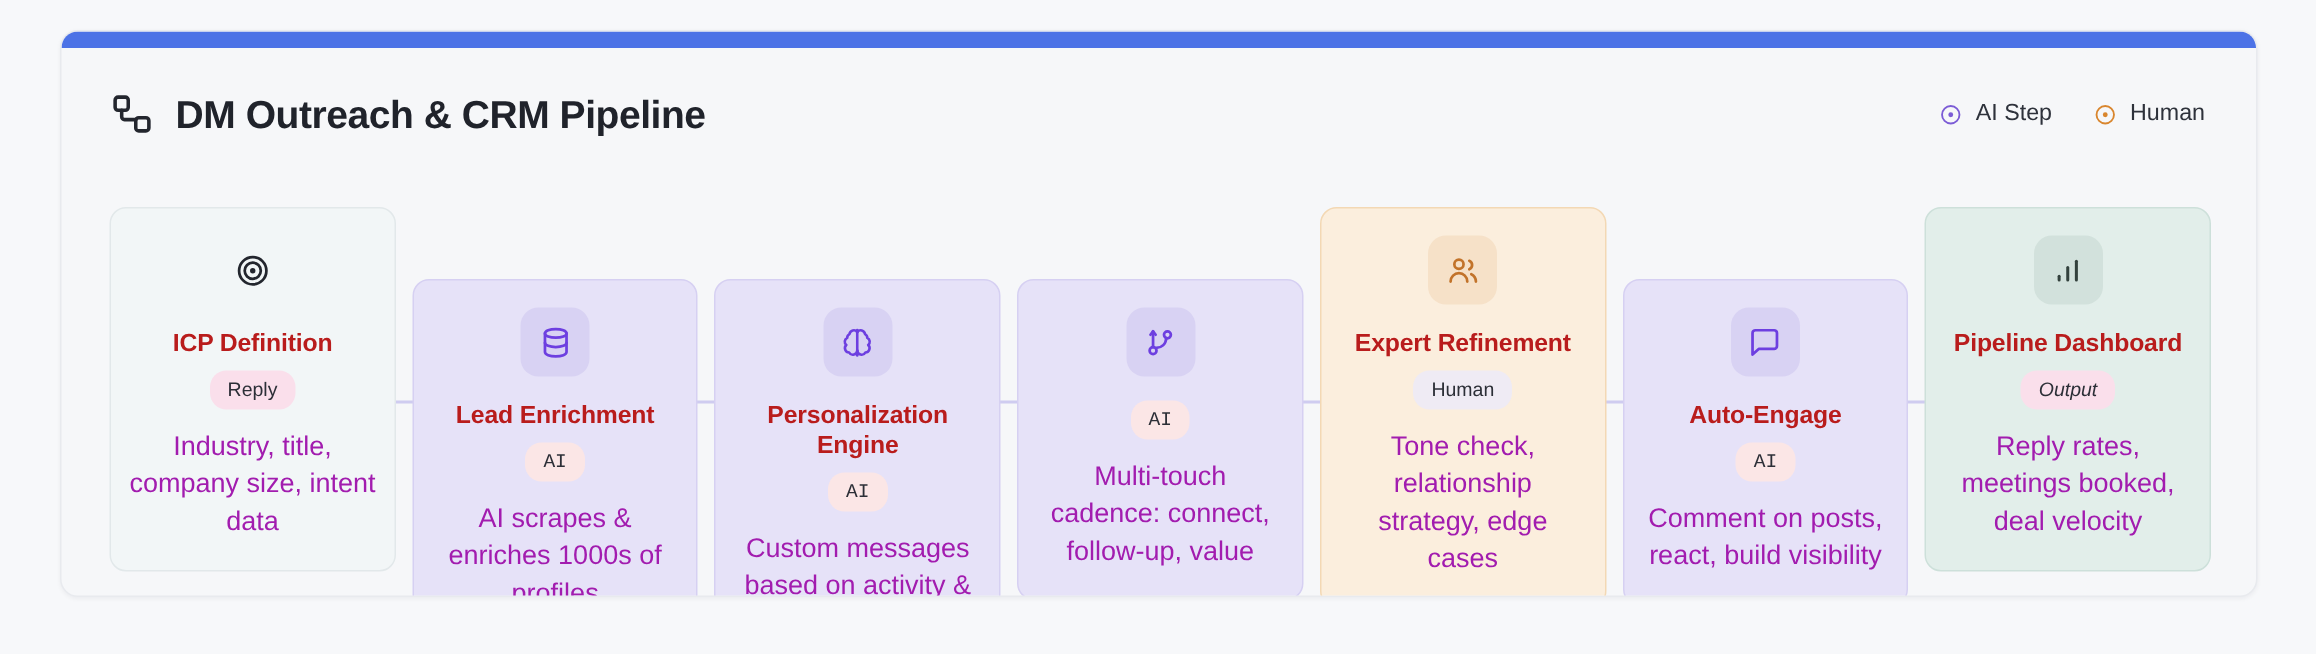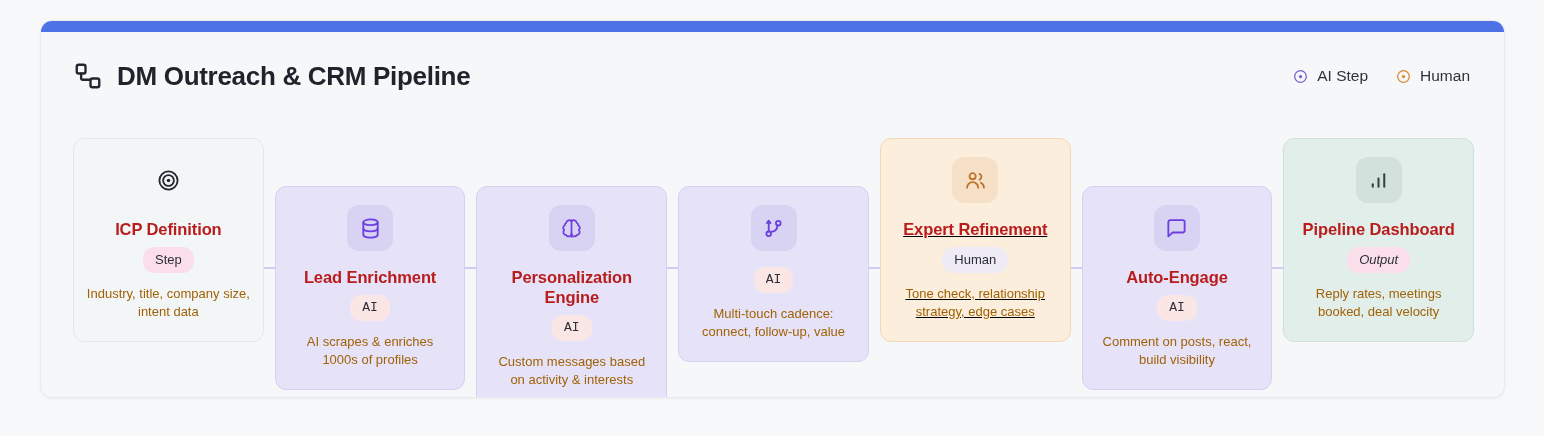--- a/index.html
+++ b/index.html
@@ -142,21 +142,20 @@
     border-color: #e2e8ea;
   }
   .card.tone-ai {
     background: #e6e2f8;
     border-color: #d6d0f2;
     margin-top: 48px;
   }
   .card.tone-human {
     background: #fbeedd;
     border-color: #f3d8b4;
-    text-decoration: underline;
   }
   .card.tone-output {
     background: #e2eeea;
     border-color: #cde0da;
   }
 
   .card-icon-box {
     width: 46px; height: 46px;
     margin: 0 auto 16px;
     border-radius: 12px;
@@ -188,23 +187,23 @@
     border-radius: 11px;
     color: #2c2f37;
     margin-bottom: 12px;
   }
   .badge.badge-input  { background: #fadfeb; }
   .badge.badge-ai     { background: #fbe6e6; font-family: Liberation Mono, monospace; }
   .badge.badge-human  { background: #efebf4; }
   .badge.badge-output { background: #fadfeb; font-style: italic; }
 
   .card-desc {
-    font-size: 13px;
+    font-size: 18px;
     line-height: 1.38;
-    color: #a16207;
+    color: #a21caf;
   }
 </style>
 </head>
 <body>
 
 <div class="page">
   <div class="panel">
 
     <div class="panel-accent"></div>
 
@@ -249,21 +248,21 @@
 
         <div class="card tone-input">
           <div class="card-icon-box">
             <svg viewBox="0 0 24 24" fill="none" stroke="#23262e" stroke-width="1.9">
               <circle cx="12" cy="12" r="9.5"></circle>
               <circle cx="12" cy="12" r="5.6"></circle>
               <circle cx="12" cy="12" r="1.9" fill="#23262e" stroke="none"></circle>
             </svg>
           </div>
           <div class="card-title">ICP Definition</div>
-          <div><span class="badge badge-input">Step</span></div>
+          <div><span class="badge badge-input">Reply</span></div>
           <div class="card-desc">Industry, title, company size, intent data</div>
         </div>
 
         <div class="card tone-ai">
           <div class="card-icon-box">
             <svg viewBox="0 0 24 24" fill="none" stroke="#6d3fe0" stroke-width="1.9" stroke-linecap="round" stroke-linejoin="round">
               <ellipse cx="12" cy="5.5" rx="7.5" ry="3"></ellipse>
               <path d="M4.5 5.5v13c0 1.66 3.36 3 7.5 3s7.5-1.34 7.5-3v-13"></path>
               <path d="M4.5 12c0 1.66 3.36 3 7.5 3s7.5-1.34 7.5-3"></path>
             </svg>

